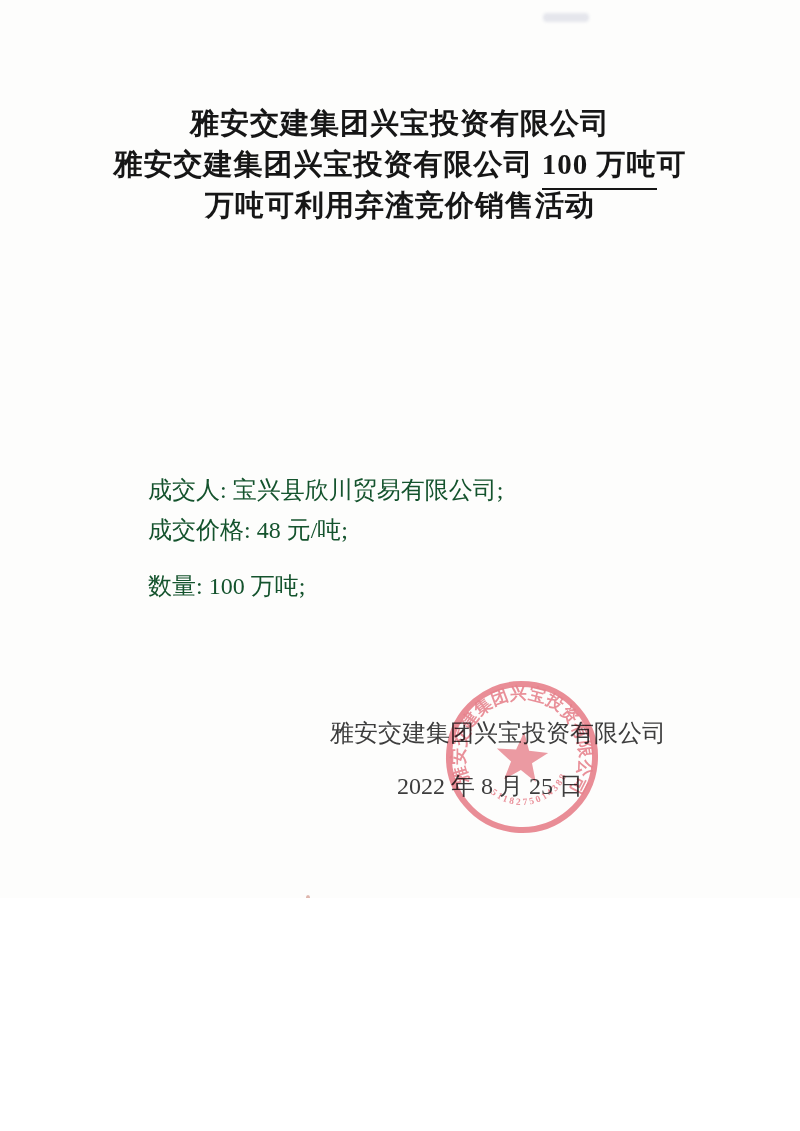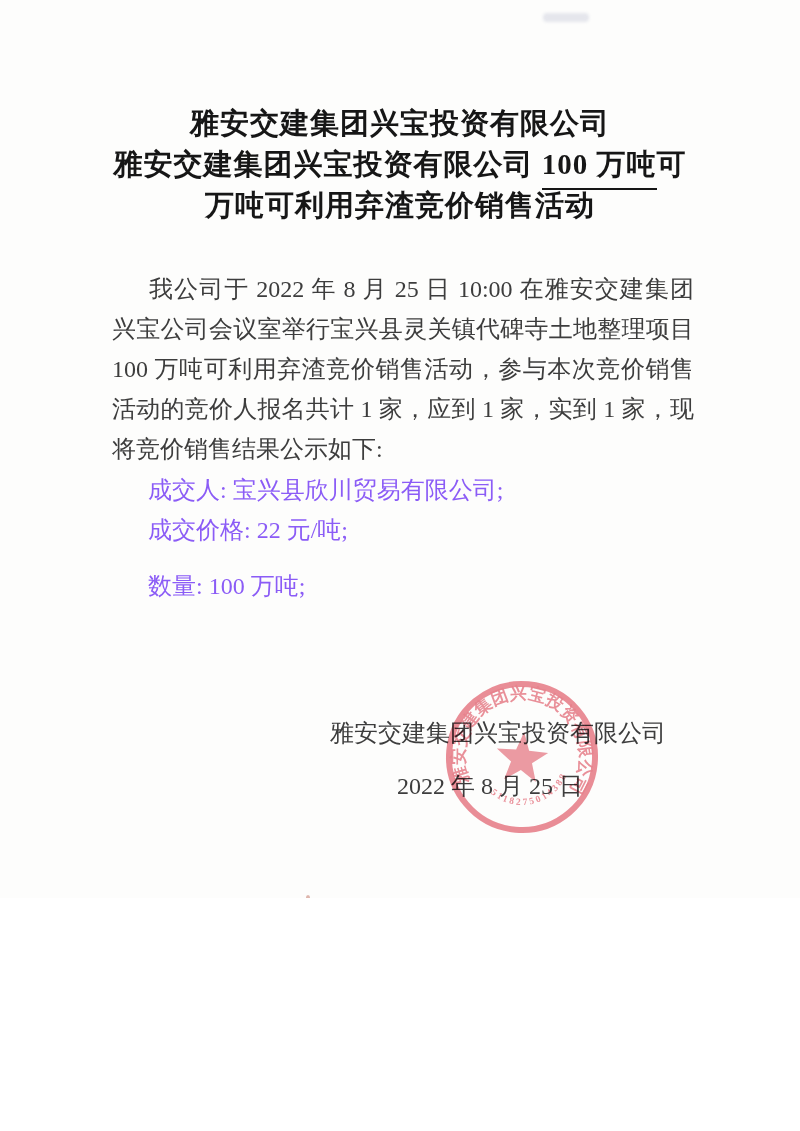--- a/index.html
+++ b/index.html
@@ -34,21 +34,21 @@
   .qty-underline {
     border-bottom: 2px solid #161616; padding-bottom: 8px;
   }
   .body-para {
     position: absolute; top: 269px; left: 112px; width: 582px; margin: 0;
     font-size: 24px; line-height: 40px; color: #3d3d3d;
     text-align: justify; text-indent: 37px;
   }
   .result-item {
     position: absolute; left: 148px; height: 40px; line-height: 40px;
-    font-size: 24px; color: #8b5cf6; white-space: nowrap;
+    font-size: 24px; color: #14532d; white-space: nowrap;
   }
   .result-winner   { top: 470px; }
   .result-price    { top: 510px; }
   .result-quantity { top: 566px; }
   .signature {
     position: absolute; left: 330px; top: 718px; width: 320px;
     text-align: center; color: #3d3d3d; font-size: 24px;
   }
   .sig-company { line-height: 30px; white-space: nowrap; }
   .sig-date    { line-height: 30px; margin-top: 23px; white-space: nowrap; }
@@ -69,24 +69,23 @@
 <div class="page">
 
   <div class="smudge"></div>
 
   <h1 class="doc-title">
     <span class="t-line">雅安交建集团兴宝投资有限公司</span>
     <span class="t-line"><span>雅安交建集团兴宝投资有限公司 </span><span class="qty-underline">100 万吨</span><span>可</span></span>
     <span class="t-line">万吨可利用弃渣竞价销售活动</span>
   </h1>
 
-  <p class="body-para">我公司于 2022 年 8 月 25 日 10:00 在雅安交建集团兴宝公司会议室举行宝兴县灵关镇代碑寺土地整理项目 100 万吨可利用弃渣竞价销售活动，参与本次竞价销售活动的竞价人报名共计 1 家，应到 1 家，实到 1 家，现将竞价销售结果公示如下:</p>
 
   <div class="result-item result-winner">成交人: 宝兴县欣川贸易有限公司;</div>
-  <div class="result-item result-price">成交价格: 22 元/吨;</div>
+  <div class="result-item result-price">成交价格: 48 元/吨;</div>
   <div class="result-item result-quantity">数量: 100 万吨;</div>
 
   <div class="signature">
     <div class="sig-company">雅安交建集团兴宝投资有限公司</div>
     <div class="sig-date">2022 年 8 月 25 日</div>
   </div>
 
   <svg class="stamp" viewBox="0 0 170 170" xmlns="http://www.w3.org/2000/svg">
     <g transform="rotate(5 85 85)">
       <circle cx="85" cy="85" r="73" fill="none" stroke-width="6" opacity="0.9" stroke="#e5707d"></circle>

